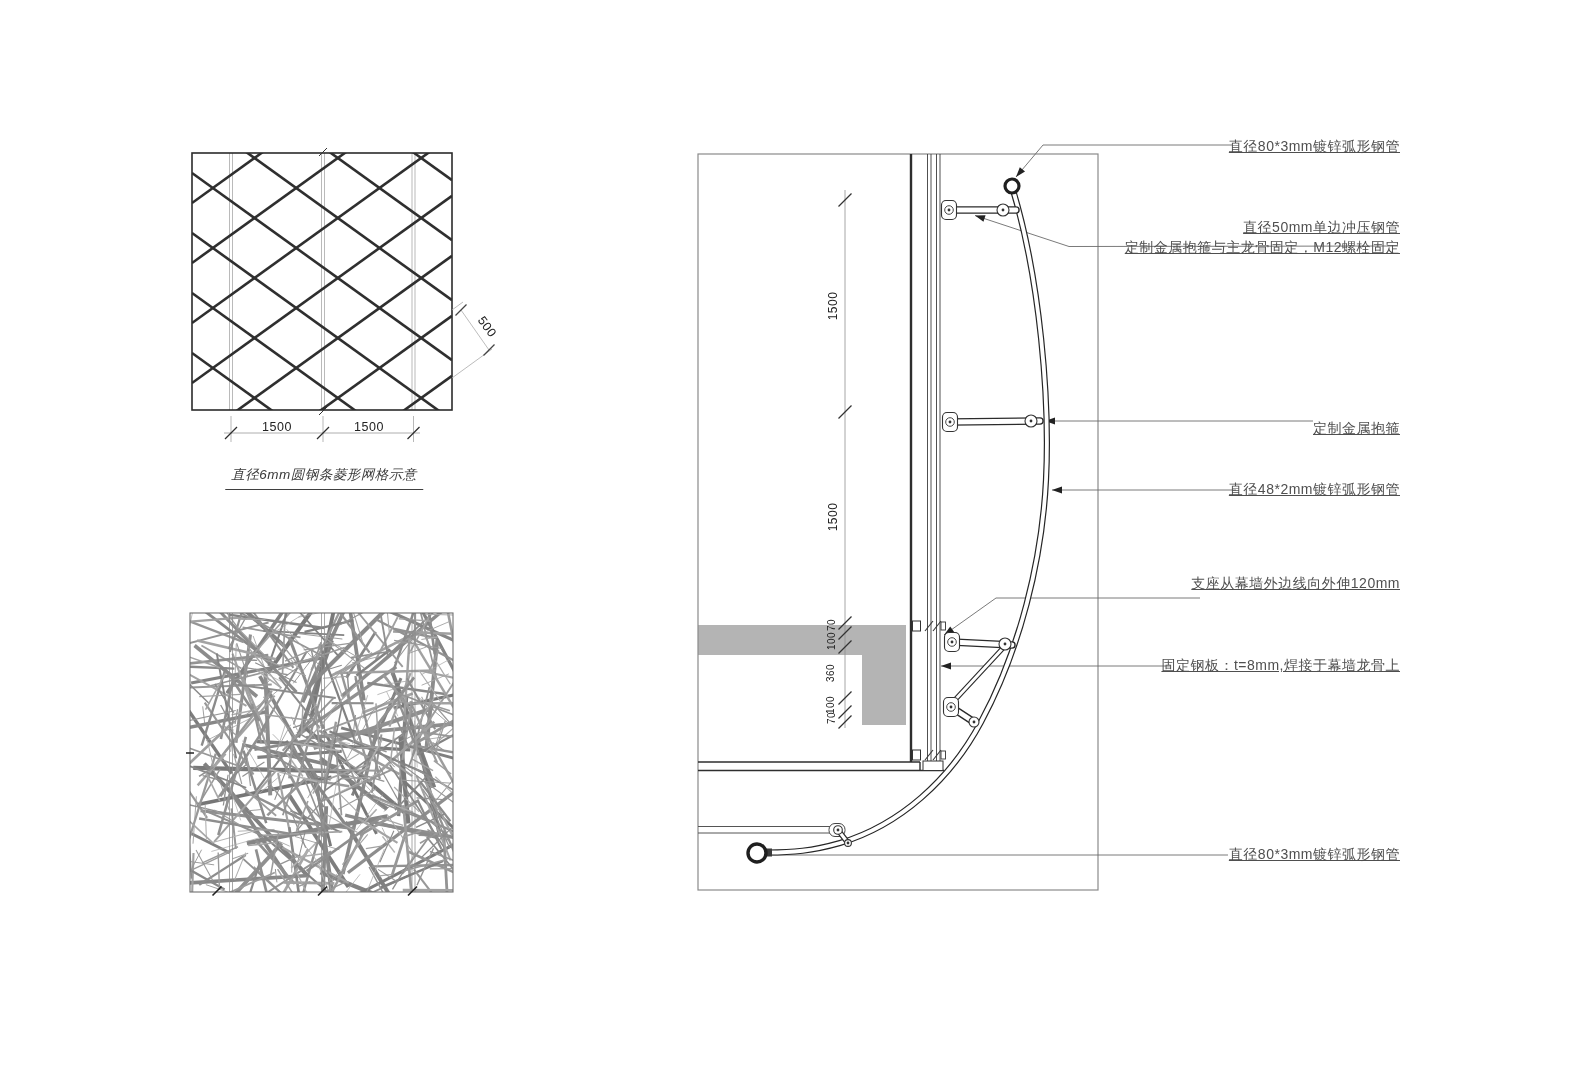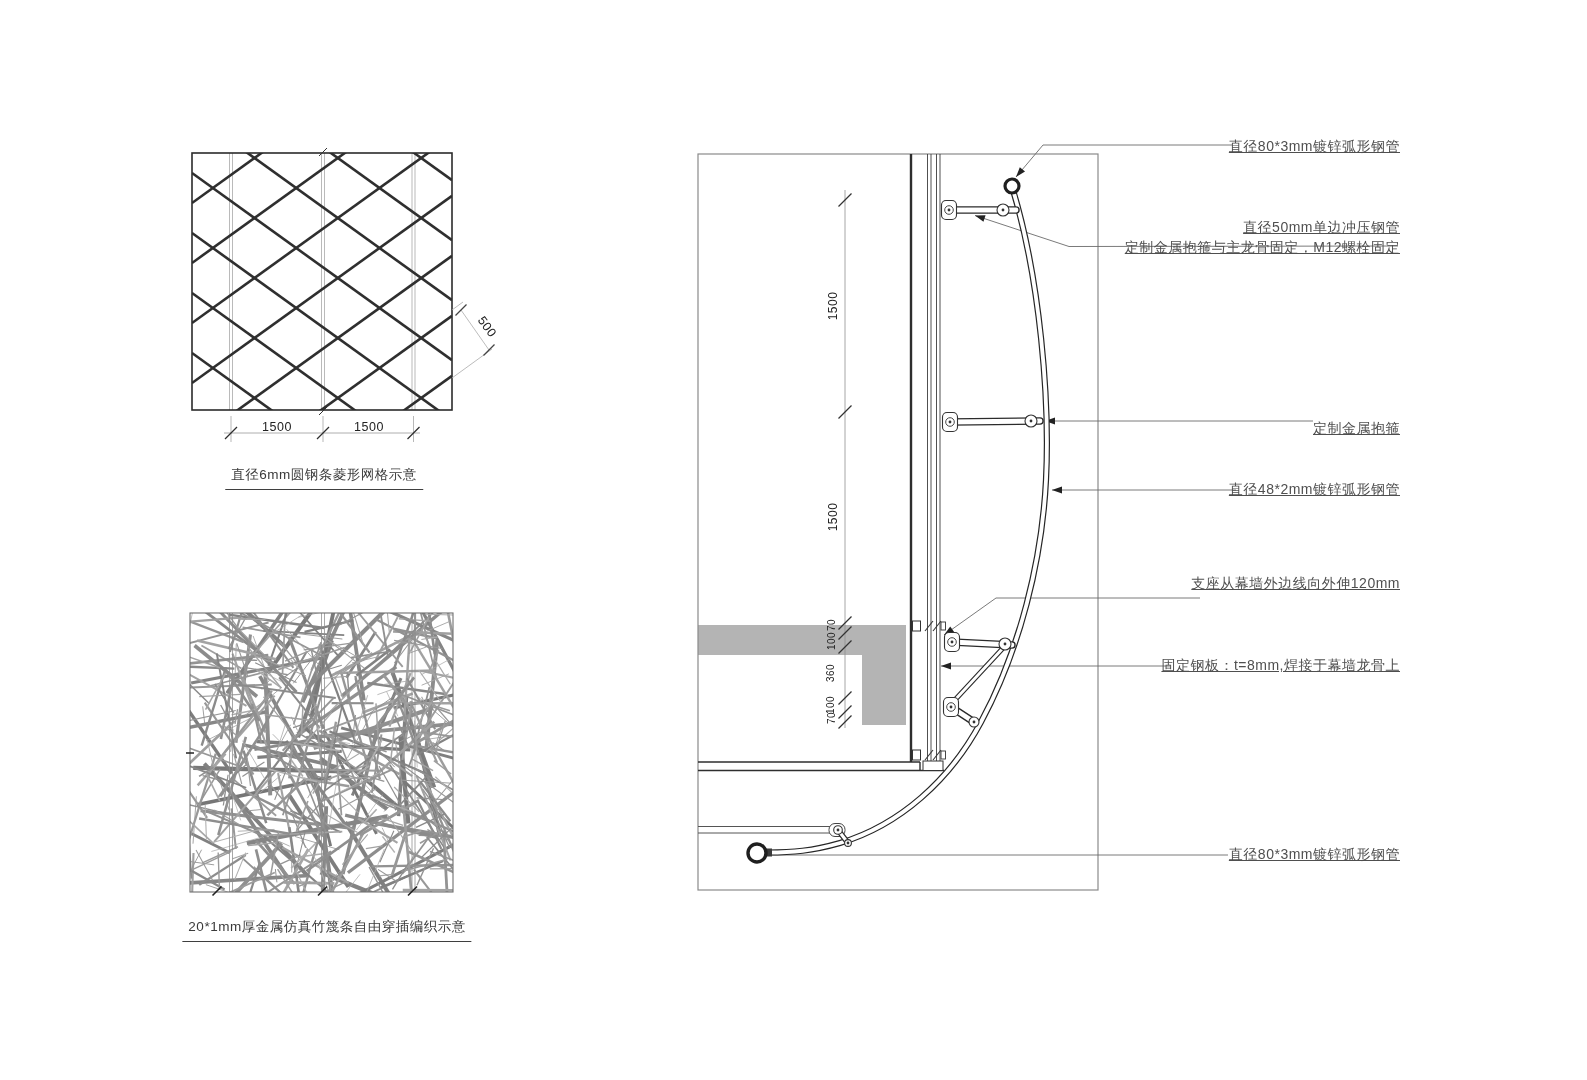--- a/index.html
+++ b/index.html
@@ -6,21 +6,21 @@
   .stage{position:relative;width:1587px;height:1080px;background:#ffffff;overflow:hidden;
          font-family:"Liberation Sans","DejaVu Sans",sans-serif;}
   #art{position:absolute;left:0;top:0;}
   .t{position:absolute;white-space:nowrap;color:#4a4a4a;}
   .callout{font-size:14px;right:187px;transform:translateY(-50%);color:#4f4f4f;letter-spacing:0.5px;text-decoration:underline;}
   .dimh{font-size:12.5px;color:#222;transform:translate(-50%,-50%);letter-spacing:0.5px;}
   .dimv{font-size:12px;color:#222;transform:translate(-50%,-50%) rotate(-90deg);letter-spacing:0.5px;}
   .dimv.small{font-size:10px;}
   .dimd{font-size:12.5px;color:#222;transform:translate(-50%,-50%) rotate(54deg);letter-spacing:0.5px;}
   .caption{font-size:13.5px;color:#3a3a3a;transform:translateX(-50%);
-           border-bottom:1.5px solid #3f3f3f;padding:0 6px 5px 6px;letter-spacing:0.5px;}
+           border-bottom:1.5px solid #3f3f3f;padding:0 6px 5px 6px;letter-spacing:0.5px;font-style:italic;}
 </style>
 </head>
 <body>
 
 <div class="stage">
 
   <svg id="art" width="1587" height="1080" viewBox="0 0 1587 1080">
       <defs>
         <clipPath id="cpG">
           <rect x="192" y="153" width="260" height="257"></rect>
@@ -645,21 +645,20 @@
       <line x1="838.5" y1="704.5" x2="851.5" y2="691.5" stroke="#333" stroke-width="1.2"></line>
       <line x1="838.5" y1="718.5" x2="851.5" y2="705.5" stroke="#333" stroke-width="1.2"></line>
       <line x1="838.5" y1="728.5" x2="851.5" y2="715.5" stroke="#333" stroke-width="1.2"></line>
     </svg>
 
   <div class="t dimh" style="left:277px;top:427px">1500</div>
   <div class="t dimh" style="left:369px;top:427px">1500</div>
   <div class="t dimd" style="left:487px;top:327px">500</div>
   <div class="t caption" style="left:324px;top:466px">直径6mm圆钢条菱形网格示意</div>
 
-  <div class="t caption" style="left:327px;top:918px">20*1mm厚金属仿真竹篾条自由穿插编织示意</div>
 
   <div class="t dimv" style="left:833px;top:306px">1500</div>
   <div class="t dimv" style="left:833px;top:517px">1500</div>
   <div class="t dimv small" style="left:831px;top:625px">70</div>
   <div class="t dimv small" style="left:831px;top:641px">100</div>
   <div class="t dimv small" style="left:830px;top:673px">360</div>
   <div class="t dimv small" style="left:830px;top:705px">100</div>
   <div class="t dimv small" style="left:831px;top:718px">70</div>
 
   <div class="t callout" style="top:147px">直径80*3mm镀锌弧形钢管</div>

